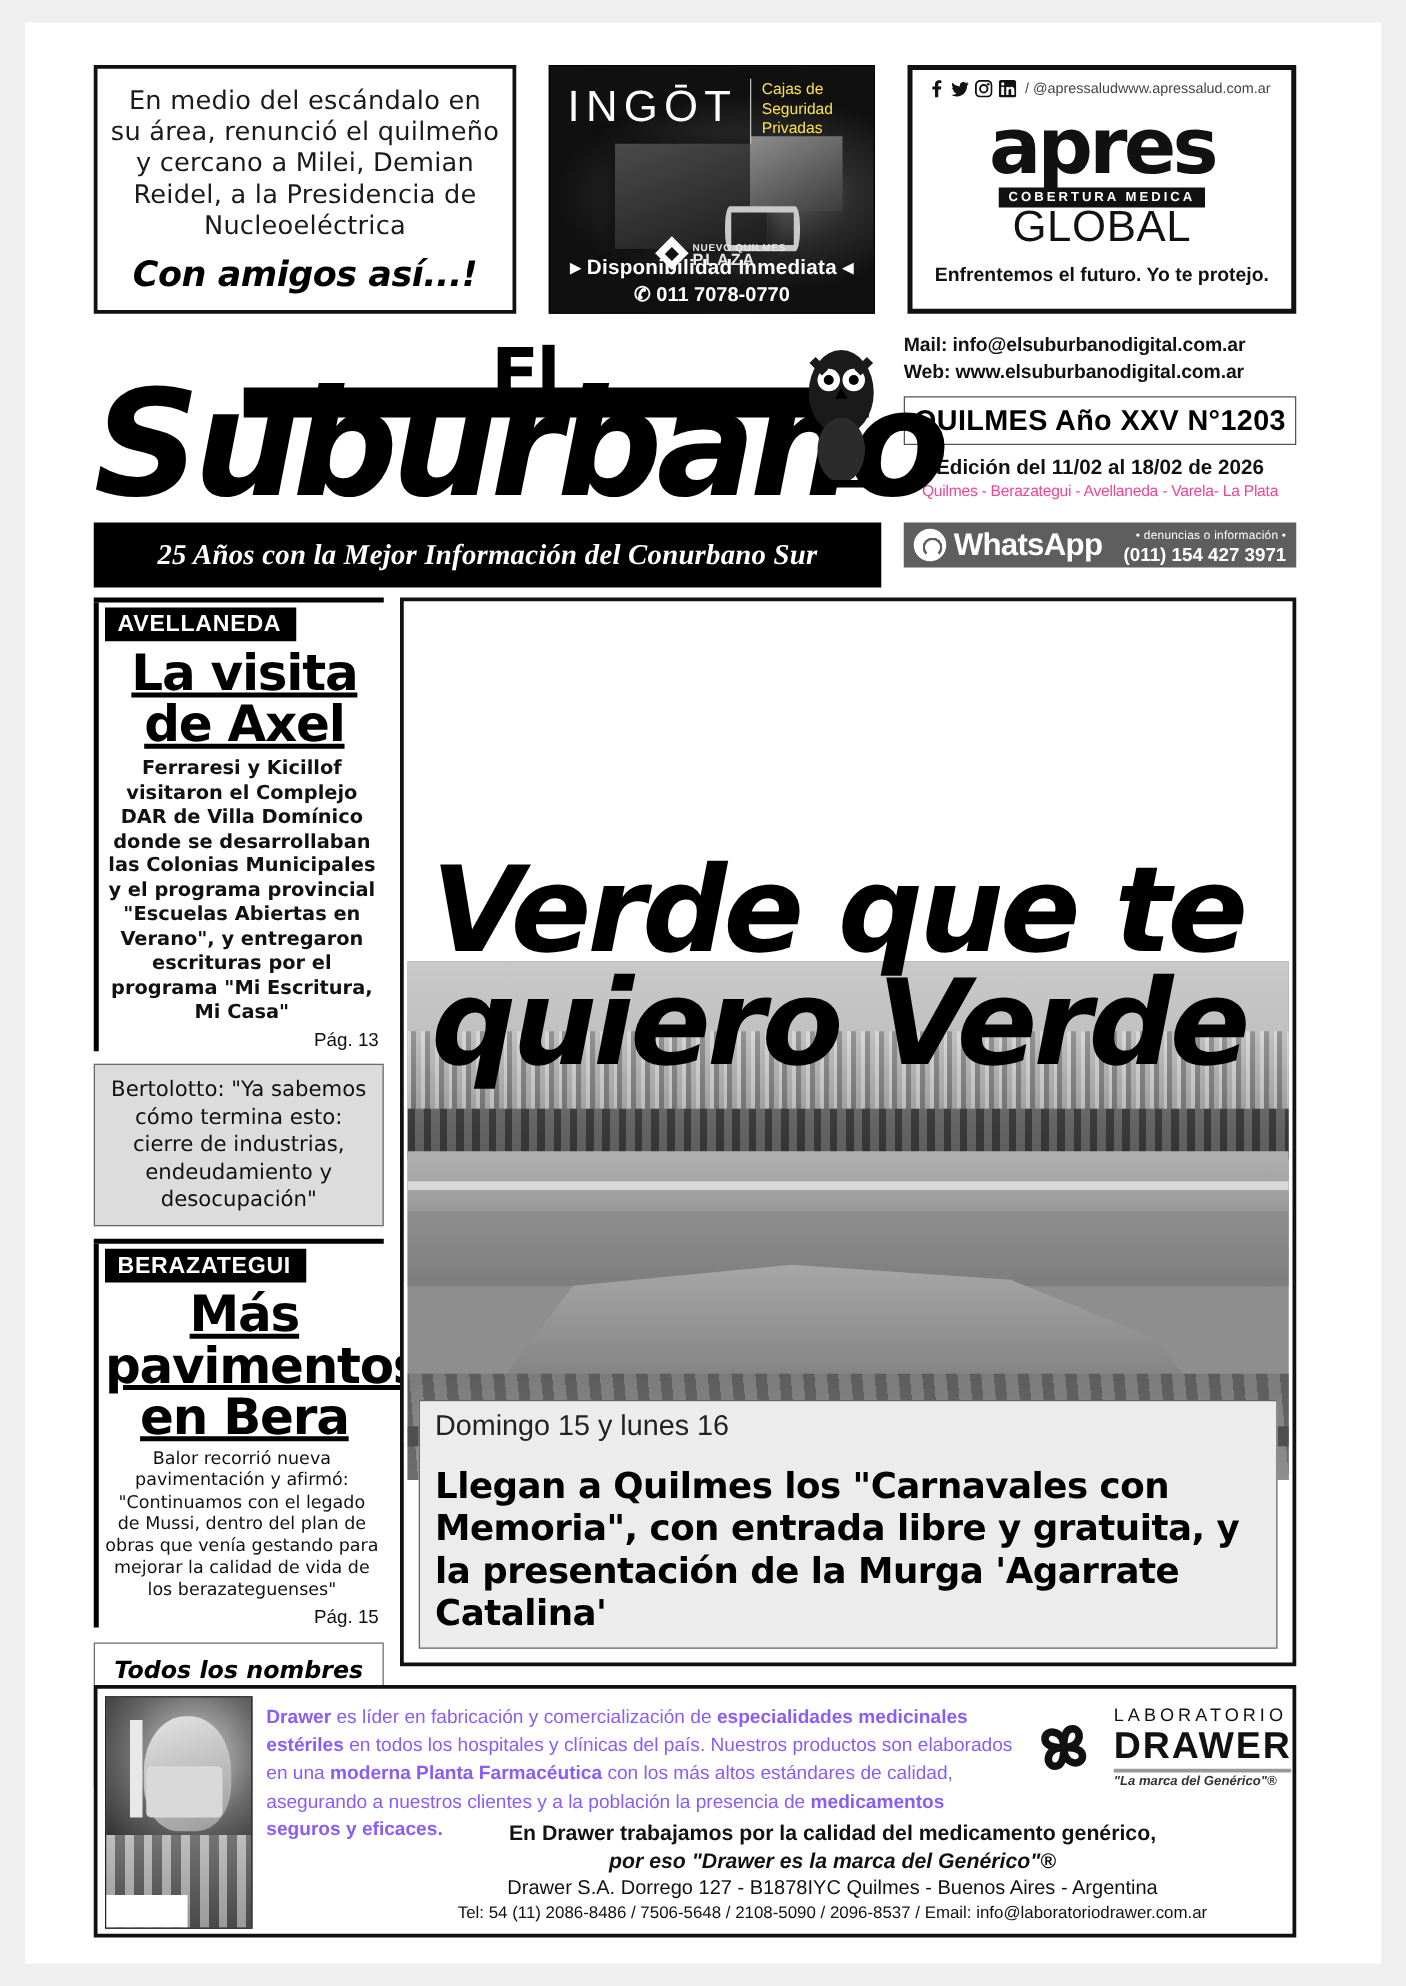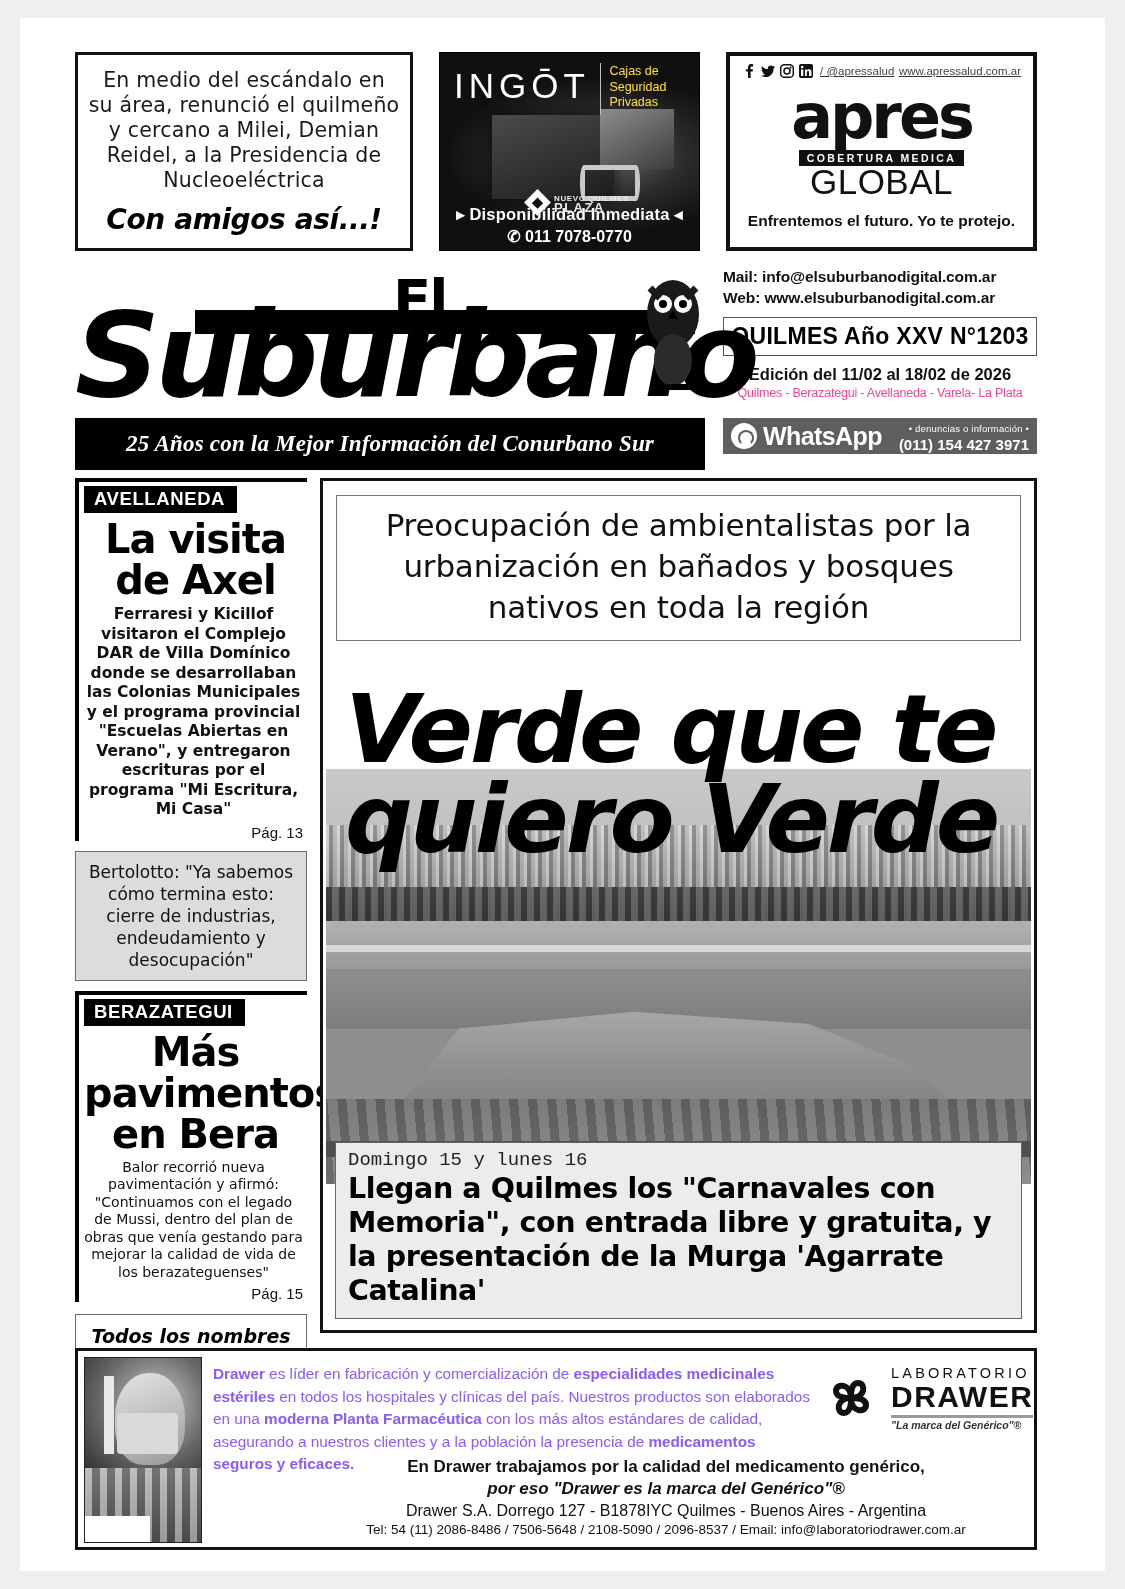--- a/index.html
+++ b/index.html
@@ -78,21 +78,21 @@
   }
   .ingot-tel{
     position:absolute;left:0;right:0;bottom:4px;text-align:center;
     color:#fff;font-weight:bold;font-size:16px;
   }
   .ad-apres{
     position:absolute;left:651px;top:0;width:311px;height:199px;
     border:4px solid #111;background:#fff;box-sizing:border-box;
     padding:8px 12px;
   }
-  .apres-top{display:flex;align-items:center;justify-content:space-between;font-size:11px;color:#333;text-decoration:underline;}
+  .apres-top{display:flex;align-items:center;justify-content:flex-start;font-size:11px;color:#333;}
   .apres-social{display:flex;align-items:center;gap:5px;font-size:12.5px;color:#111;}
   .soc{display:inline-block;width:14px;height:14px;position:relative;}
   .apres-handle{font-size:11.5px;color:#444;margin-left:2px;}
   .apres-web{font-size:11.5px;color:#444;}
   .apres-logo{
     text-align:center;font-size:62px;font-weight:bold;letter-spacing:-3px;
     line-height:62px;margin-top:8px;color:#111;
     font-family:"DejaVu Sans",sans-serif;
   }
   .apres-cob{
@@ -154,21 +154,21 @@
   .sidebar{position:absolute;left:55px;top:460px;width:232px;}
   .rule-top{height:4px;background:#000;width:100%;}
   .sec{position:relative;padding-left:9px;}
   .sec:before{content:"";position:absolute;left:0;top:0;bottom:0;width:4px;background:#000;}
   .sec-tag{
     display:inline-block;background:#000;color:#fff;font-weight:bold;
     font-size:18.5px;letter-spacing:.6px;padding:2px 12px 3px 10px;margin:4px 0 0 0;
   }
   .sec-head{
     font-size:40px;font-weight:bold;line-height:41px;text-align:center;color:#000;
-    letter-spacing:-1px;margin:6px 0 4px 0;font-family:"DejaVu Sans",sans-serif;
+    letter-spacing:-1px;margin:6px 0 4px 0;font-family:"DejaVu Sans",sans-serif;text-decoration:underline;
   }
   .sec-body{
     font-size:15.5px;font-weight:bold;line-height:19.5px;text-align:center;color:#111;
     padding:0 4px 2px 0;font-family:"DejaVu Sans",sans-serif;
   }
   .sec-body.light{font-weight:normal;font-size:14px;line-height:17.5px;}
   .pag{text-align:right;font-size:15px;color:#111;padding-right:4px;margin-top:2px;}
   .greybox{
     border:1px solid #6a6a6a;background:#dcdcdc;margin:10px 0 0 0;
     padding:9px 8px;text-align:center;font-size:17px;line-height:22px;color:#111;
@@ -221,21 +221,21 @@
   .headline{
     position:absolute;left:22px;top:200px;width:680px;z-index:6;
     font-size:95px;line-height:96px;font-weight:bold;font-style:italic;
     letter-spacing:-3px;color:#000;font-family:"DejaVu Sans",sans-serif;
   }
   .hl2{display:block;margin-top:-6px;}
   .carn{
     position:absolute;left:12px;right:12px;bottom:11px;
     border:1px solid #666;background:#ececec;padding:6px 10px 10px 12px;
   }
-  .carn-date{font-size:19px;color:#222;margin-bottom:1px;font-family:Liberation Mono, monospace;}
+  .carn-date{font-size:23px;color:#222;margin-bottom:18px;font-family:Liberation Sans, sans-serif;}
   .carn-head{
     font-size:28.5px;line-height:34px;font-weight:bold;color:#000;letter-spacing:-.4px;
     font-family:"DejaVu Sans",sans-serif;
   }
 
   
   .drawer{
     position:absolute;left:55px;top:1330px;width:962px;height:202px;
     border:3px solid #111;box-sizing:border-box;background:#fff;
   }
@@ -408,21 +408,20 @@
       <span class="sec-tag">BERAZATEGUI</span>
       <div class="sec-head">Más pavimentos en Bera</div>
       <div class="sec-body light">Balor recorrió nueva pavimentación y afirmó: "Continuamos con el legado de Mussi, dentro del plan de obras que venía gestando para mejorar la calidad de vida de los berazateguenses"</div>
       <div class="pag">Pág. 15</div>
     </div>
 
     <div class="whitebox">Todos los nombres PJ Quilmes y quiénes serán los Congresales</div>
   </div>
 
   <div class="main">
-    <div class="lead-box">Preocupación de ambientalistas por la urbanización en bañados y bosques nativos en toda la región</div>
 
     <div class="photo">
       <div class="ph-sky"></div>
       <div class="ph-city"></div>
       <div class="ph-trees"></div>
       <div class="ph-field1"></div>
       <div class="ph-road"></div>
       <div class="ph-mid"></div>
       <div class="ph-mound"></div>
       <div class="ph-low"></div>

